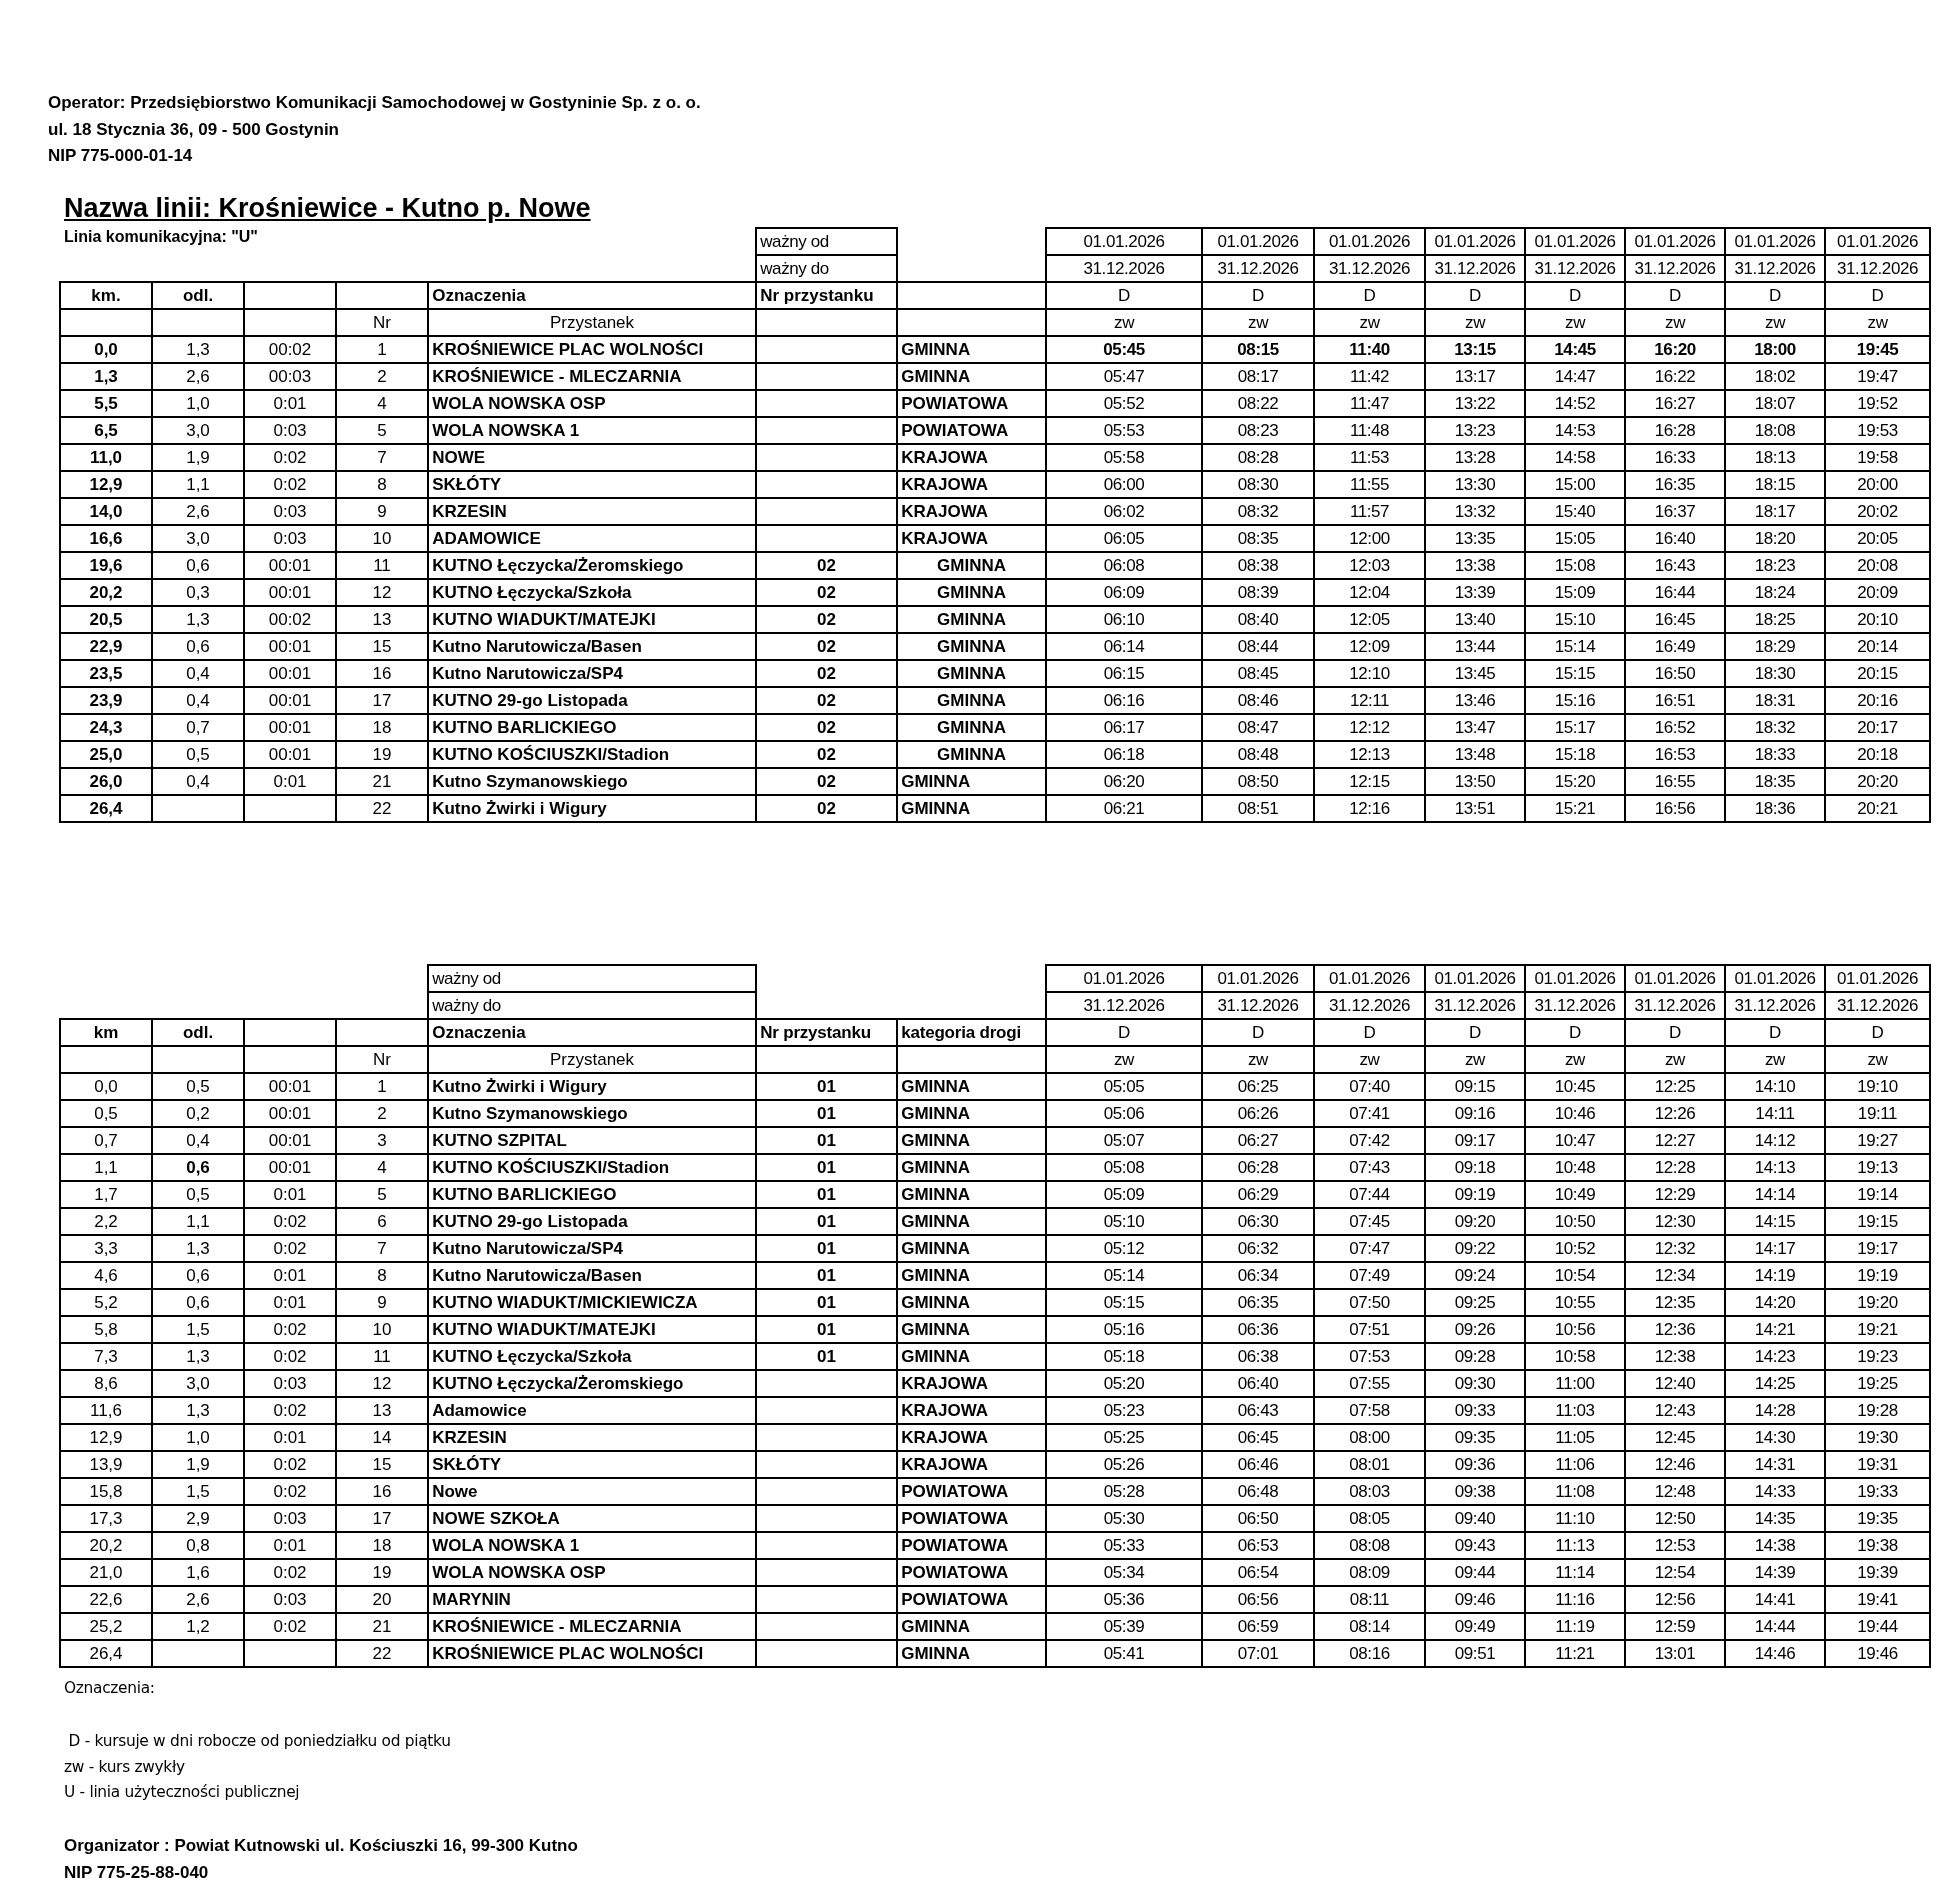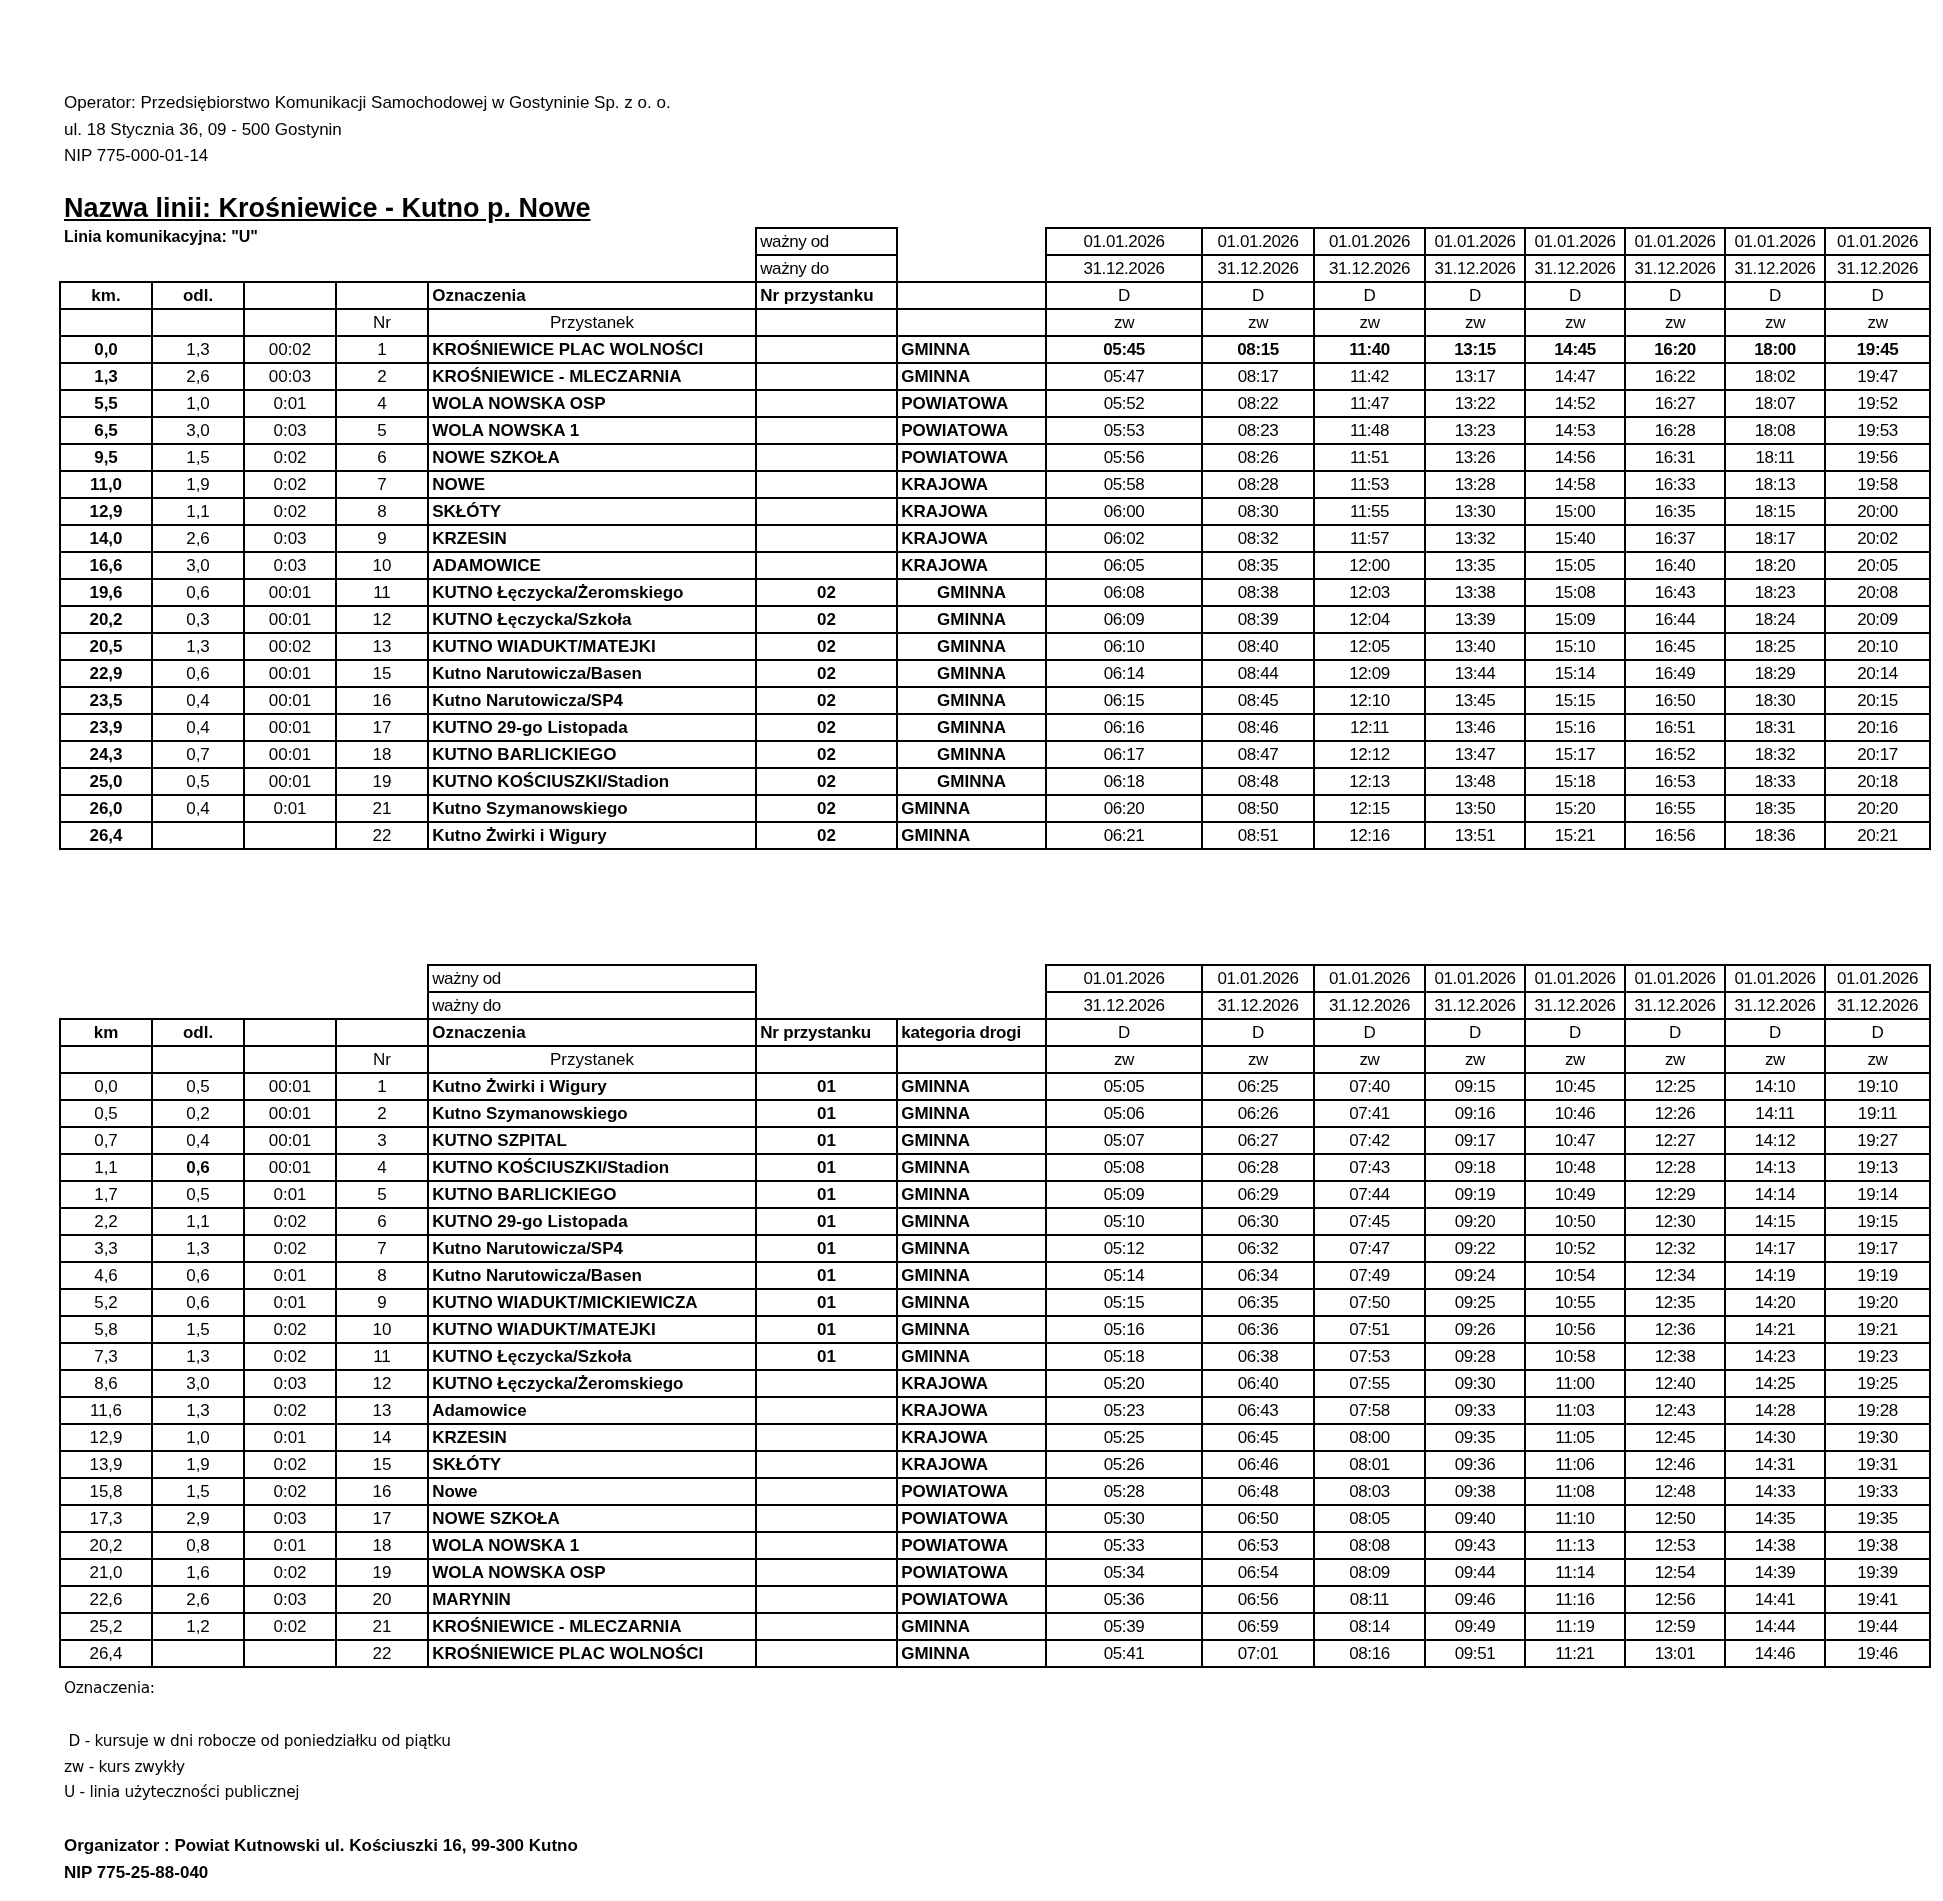--- a/index.html
+++ b/index.html
@@ -1,17 +1,17 @@
 <!DOCTYPE html>
 <html style="font-size:13px"><head>
 <meta charset="utf-8">
 <style>
   html, body { margin:0; padding:0; background:#fff; }
   body { width:1944px; height:1901px; position:relative; overflow:hidden; color:#000; }
-  .hdr-line { position:absolute; left:64px; font-family:"Liberation Sans", sans-serif; font-weight:normal; font-size:17px; }
+  .hdr-line { position:absolute; left:48px; font-family:"Liberation Sans", sans-serif; font-weight:bold; font-size:17px; }
   .title { position:absolute; left:64px; top:193px; font-family:"Liberation Sans", sans-serif; font-weight:bold; font-size:27px; text-decoration:underline; }
   .subtitle { position:absolute; left:64px; top:228px; font-family:"Liberation Sans", sans-serif; font-weight:bold; font-size:16px; }
   table.tt { position:absolute; border-collapse:collapse; table-layout:fixed; }
   table.tt td { height:25px; padding:0 3.2px; white-space:nowrap; overflow:hidden; font-size:17px; line-height:24px; font-family:"Liberation Sans", sans-serif; }
   td.b { border:2.4px solid #000; }
   td.nb { border:none; }
   td.c { text-align:center; }
   td.l { text-align:left; }
   td.bold { font-weight:bold; }
   td.cal { font-family:"DejaVu Sans", sans-serif; font-size:15.4px; font-stretch:condensed; letter-spacing:-0.4px; }
@@ -172,37 +172,20 @@
         <td class="b c cal">05:53</td>
         <td class="b c cal">08:23</td>
         <td class="b c cal">11:48</td>
         <td class="b c cal">13:23</td>
         <td class="b c cal">14:53</td>
         <td class="b c cal">16:28</td>
         <td class="b c cal">18:08</td>
         <td class="b c cal">19:53</td>
       </tr>
       <tr>
-        <td class="b c bold">9,5</td>
-        <td class="b c">1,5</td>
-        <td class="b c">0:02</td>
-        <td class="b c">6</td>
-        <td class="b l bold">NOWE SZKOŁA</td>
-        <td class="b c bold"></td>
-        <td class="b l bold">POWIATOWA</td>
-        <td class="b c cal">05:56</td>
-        <td class="b c cal">08:26</td>
-        <td class="b c cal">11:51</td>
-        <td class="b c cal">13:26</td>
-        <td class="b c cal">14:56</td>
-        <td class="b c cal">16:31</td>
-        <td class="b c cal">18:11</td>
-        <td class="b c cal">19:56</td>
-      </tr>
-      <tr>
         <td class="b c bold">11,0</td>
         <td class="b c">1,9</td>
         <td class="b c">0:02</td>
         <td class="b c">7</td>
         <td class="b l bold">NOWE</td>
         <td class="b c bold"></td>
         <td class="b l bold">KRAJOWA</td>
         <td class="b c cal">05:58</td>
         <td class="b c cal">08:28</td>
         <td class="b c cal">11:53</td>

